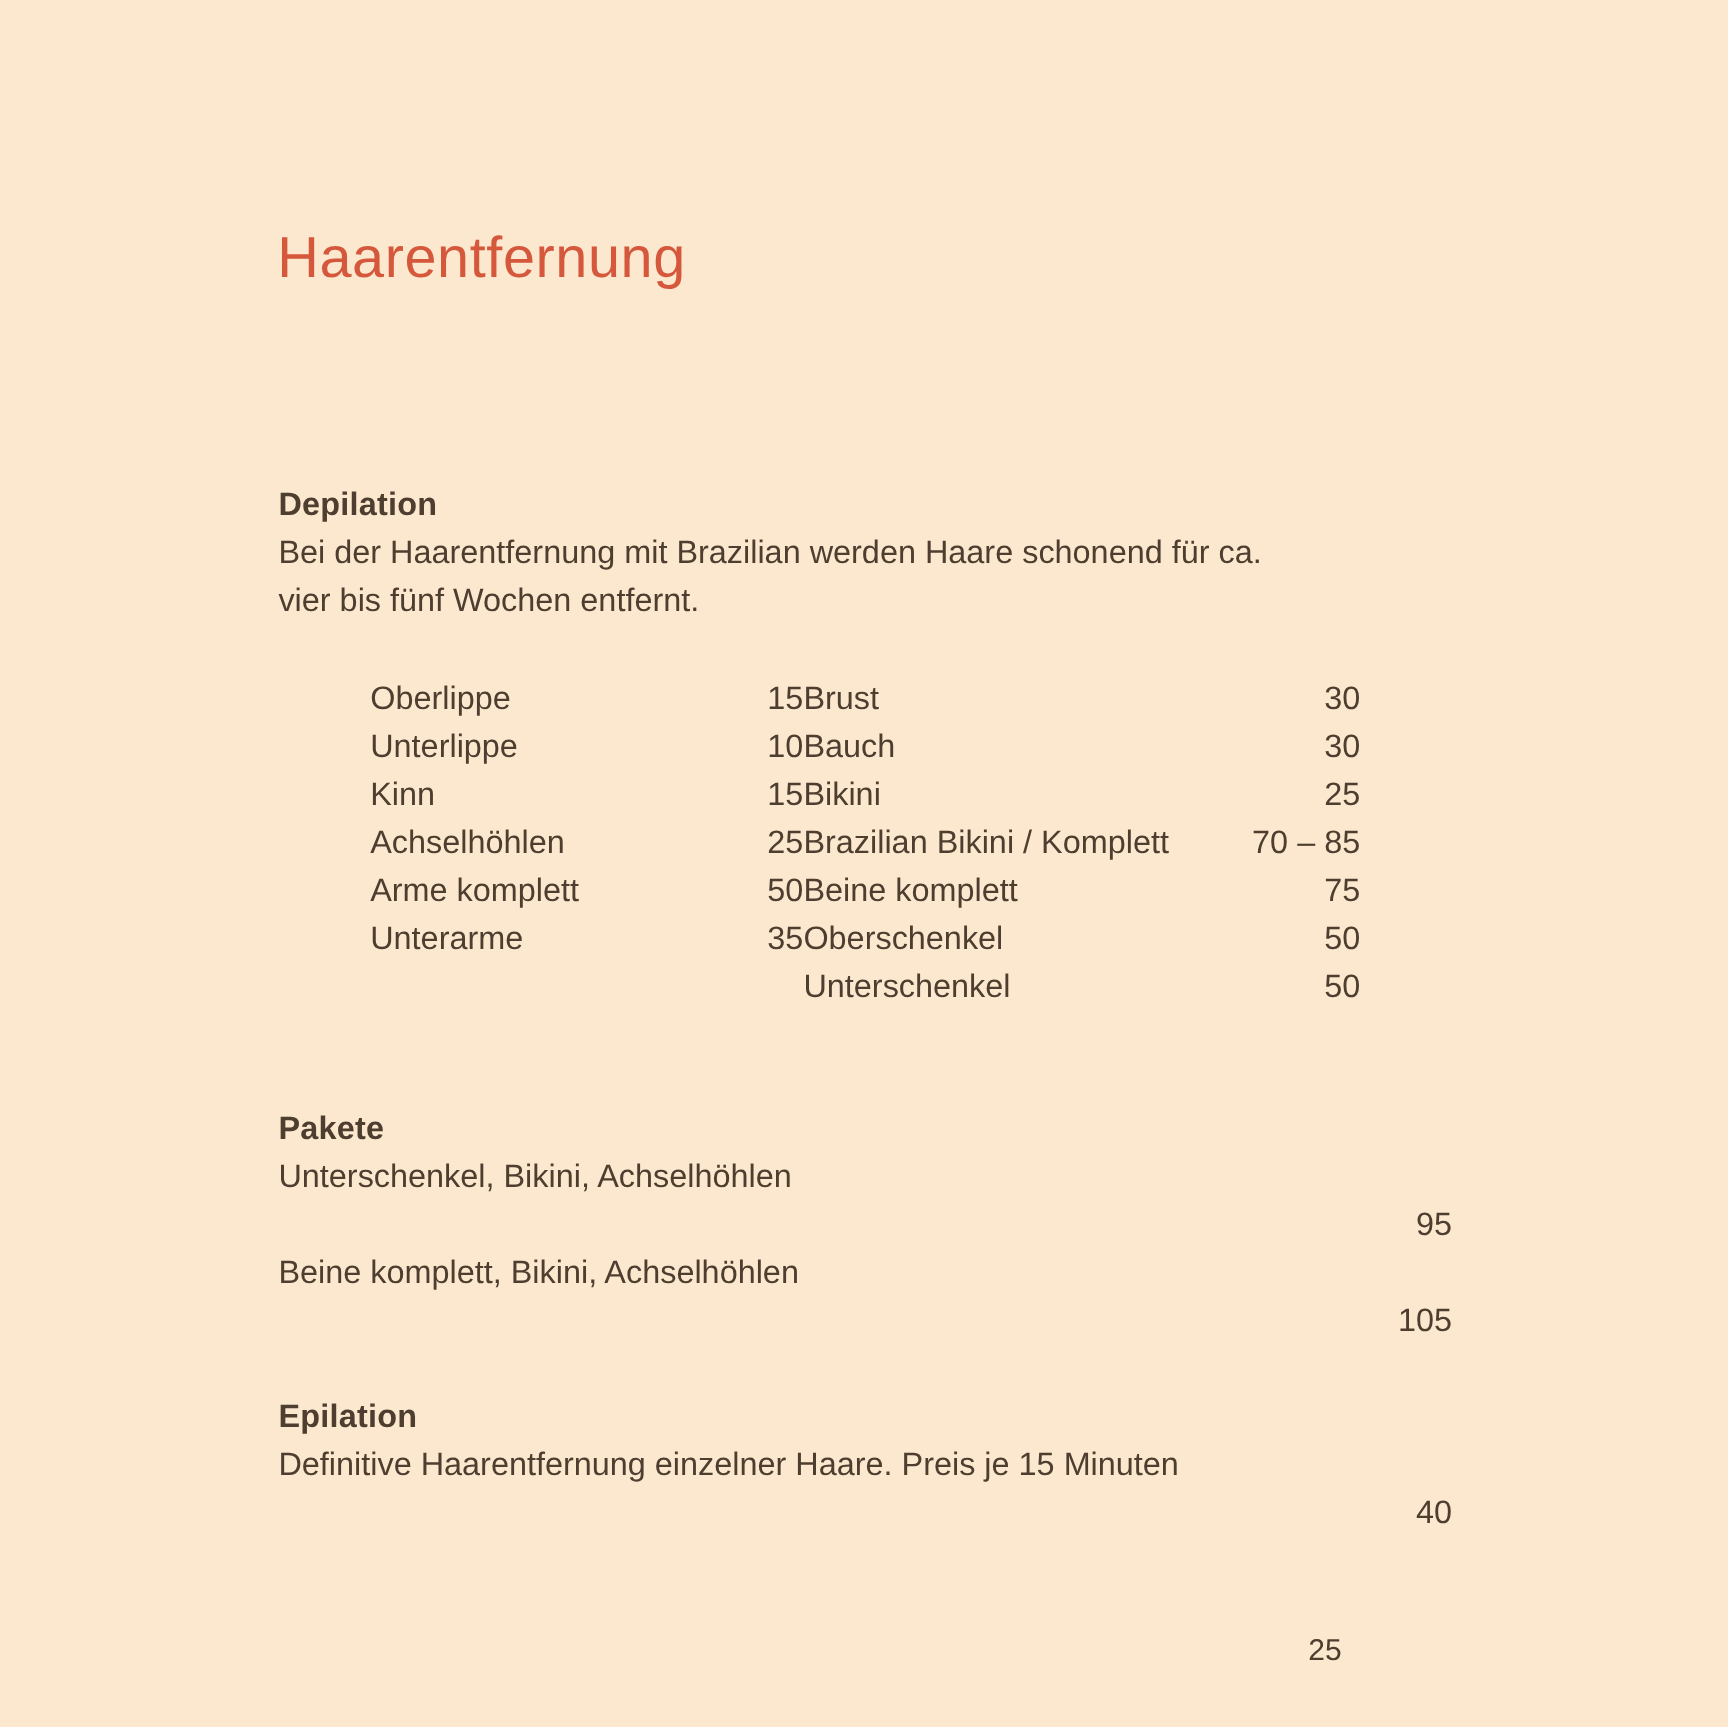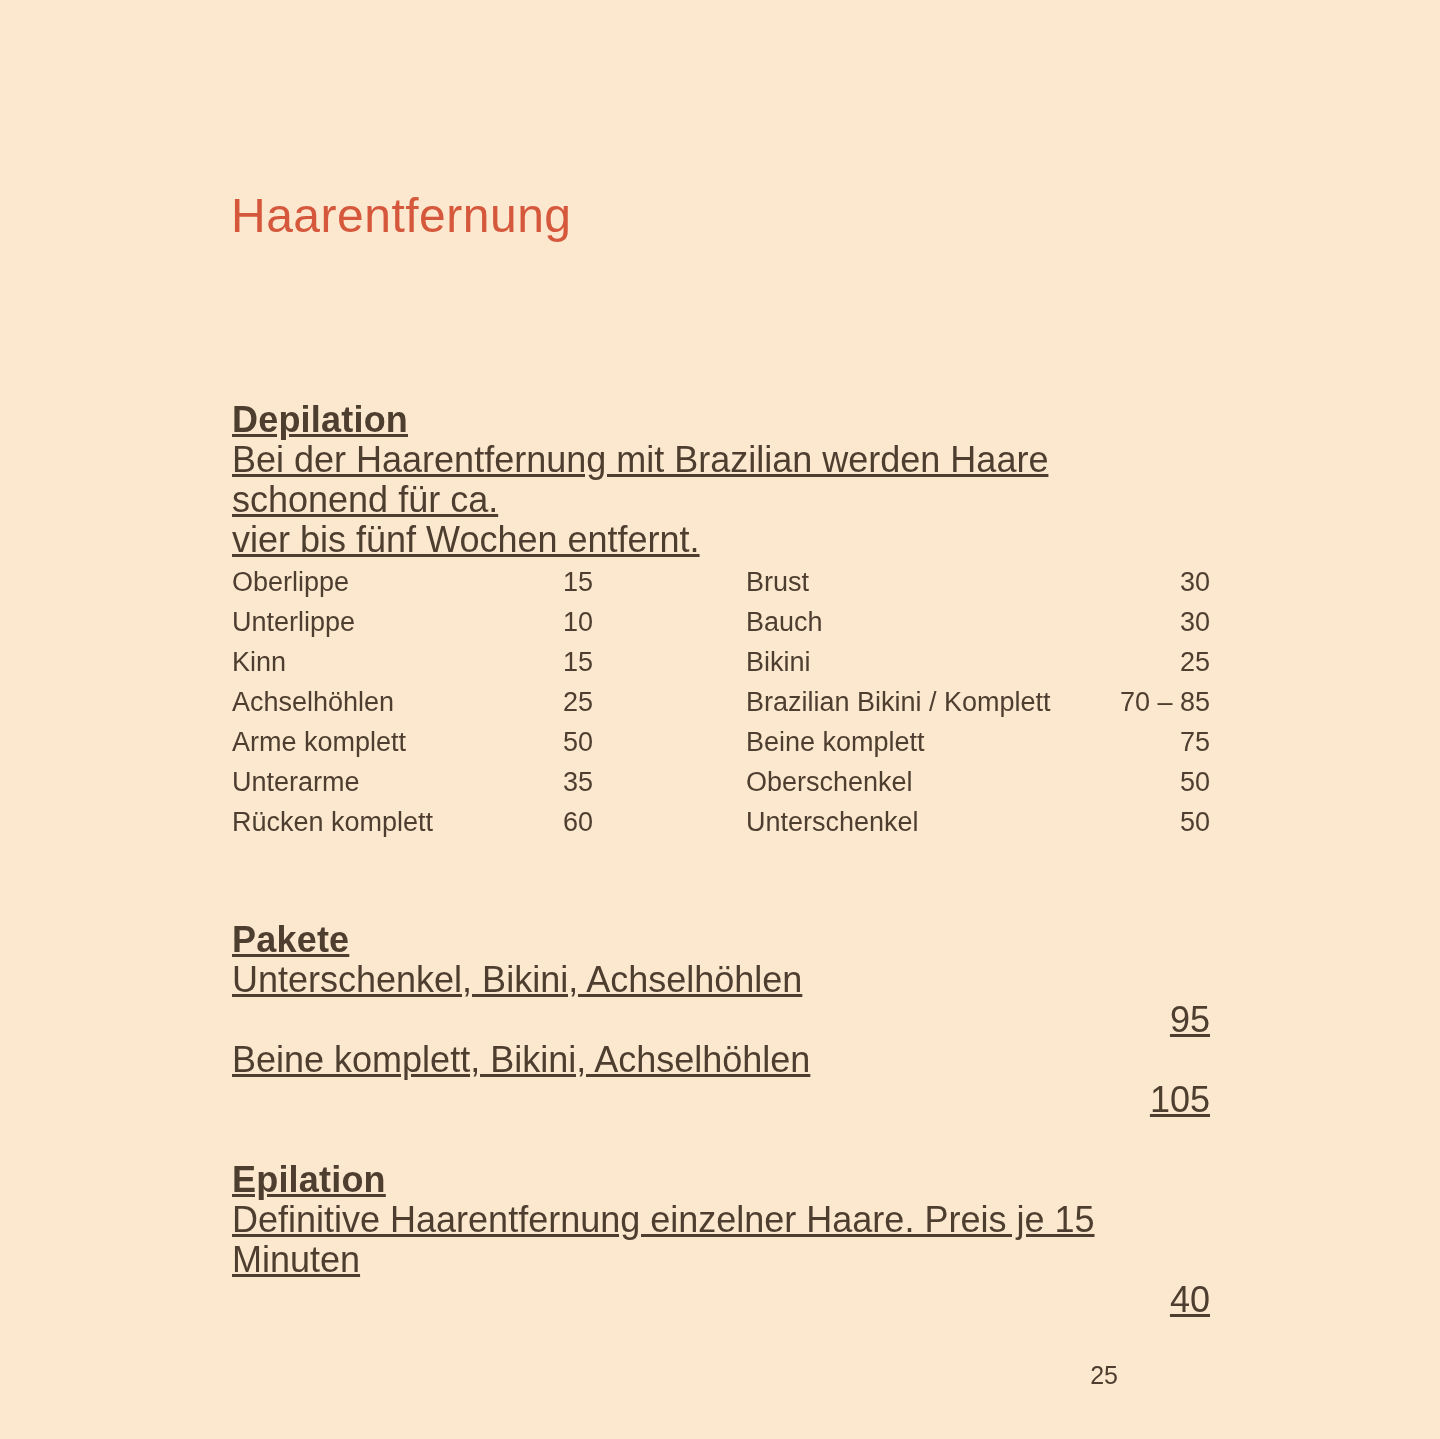--- a/index.html
+++ b/index.html
@@ -23,37 +23,36 @@
     top: 188px;
     font-size: 48px;
     font-weight: 400;
     letter-spacing: 0.5px;
     color: #d5583c;
   }
   .text-block {
     position: absolute;
     left: 232px;
     width: 978px;
-    font-size: 36px;
+    font-size: 27px;
     line-height: 40px;
     font-weight: 400;
-    text-decoration: underline;
   }
   .section-heading {
     font-weight: 600;
     letter-spacing: 0.2px;
   }
   .depilation-block { top: 400px; }
   .price-columns {
     position: absolute;
     top: 562px;
     left: 232px;
     width: 978px;
     display: flex;
-    justify-content: space-between;
+    justify-content: center;
   }
   .price-col { display: flex; flex-direction: column; }
   .price-col.left  { width: 361px; }
   .price-col.right { width: 464px; }
   .price-row {
     display: flex;
     justify-content: space-between;
     font-size: 27px;
     line-height: 40px;
   }
@@ -109,24 +108,20 @@
         <span class="price">25</span>
       </div>
       <div class="price-row">
         <span class="label">Arme komplett</span>
         <span class="price">50</span>
       </div>
       <div class="price-row">
         <span class="label">Unterarme</span>
         <span class="price">35</span>
       </div>
-      <div class="price-row">
-        <span class="label">Rücken komplett</span>
-        <span class="price">60</span>
-      </div>
     </div>
 
     <div class="price-col right">
       <div class="price-row">
         <span class="label">Brust</span>
         <span class="price">30</span>
       </div>
       <div class="price-row">
         <span class="label">Bauch</span>
         <span class="price">30</span>

